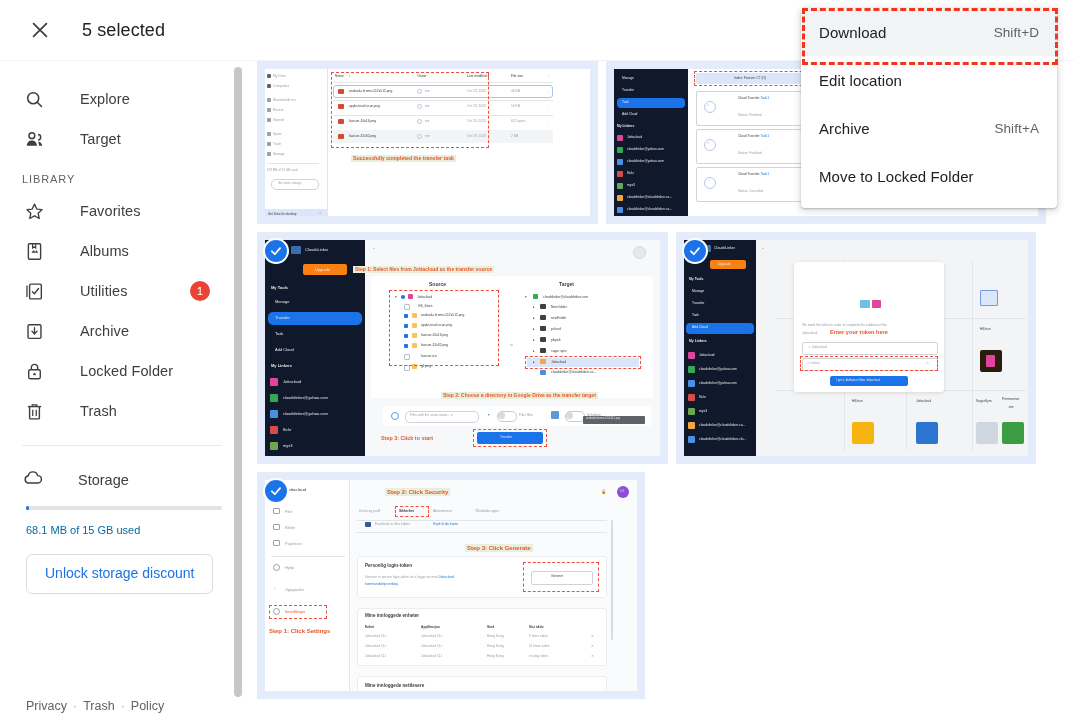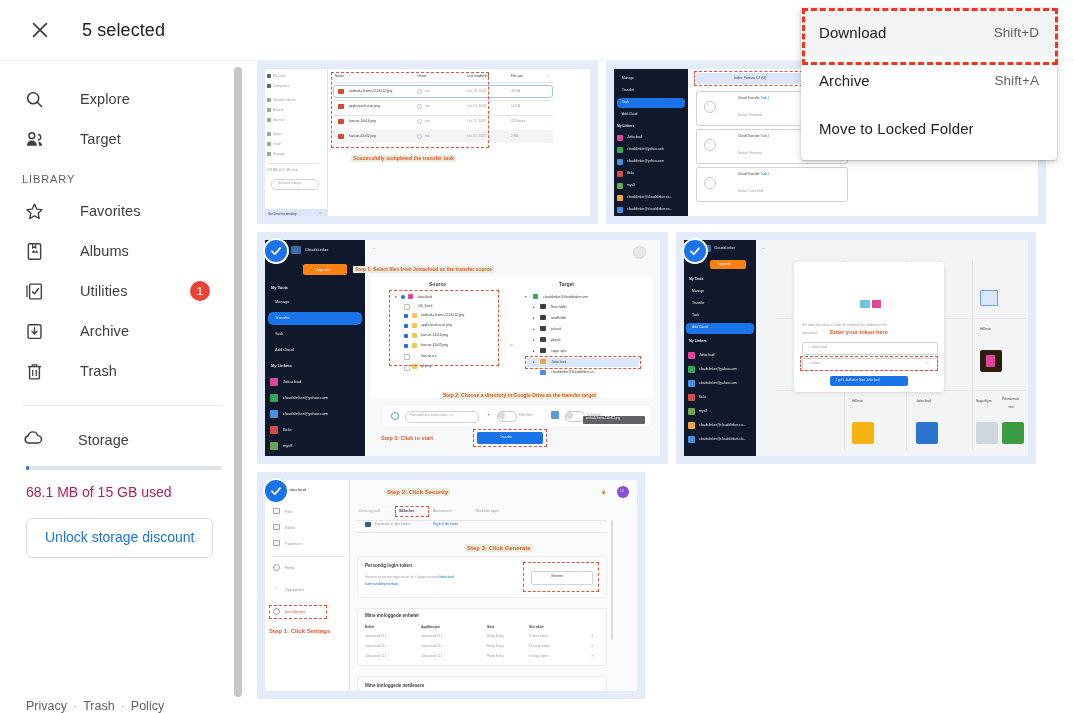--- a/index.html
+++ b/index.html
@@ -54,21 +54,21 @@
     color:#fff;font-size:11.5px;display:flex;align-items:center;justify-content:center;
     padding:0 6px;box-sizing:border-box;
   }
   .divider{height:1px;background:#e8eaed;margin:14px 22px 0 22px;}
   .storage-row{display:flex;align-items:center;height:40px;padding-left:22px;margin-top:14px;}
   .storage-row .lbl{margin-left:34px;font-size:14.5px;color:#3c4043;}
   .meter{
     margin:6px 22px 0 26px;height:4px;border-radius:2px;background:#e0e3e7;position:relative;
   }
   .meter .fill{position:absolute;left:0;top:0;height:4px;border-radius:2px;background:#1a73e8;width:3px;}
-  .storage-text{margin:14px 0 0 26px;font-size:14px;color:#be185d;}
+  .storage-text{margin:14px 0 0 26px;font-size:11px;color:#0369a1;}
   .unlock-btn{
     margin:18px 0 0 26px;display:inline-block;padding:0 18px;height:38px;line-height:37px;
     border:1px solid #dadce0;border-radius:6px;color:#1a73e8;font-size:14px;
     background:#fff;cursor:pointer;font-weight:500;
   }
   .footer-links{
     position:absolute;left:26px;bottom:0px;font-size:12.5px;color:#5f6368;white-space:nowrap;
   }
   .footer-links span{cursor:pointer;}
   .footer-links .dot{margin:0 6px;color:#9aa0a6;}
@@ -208,20 +208,30 @@
       <div class="nav-item">
         <span class="ico">
           <svg width="21" height="21" viewBox="0 0 24 24">
               <rect x="4.6" y="4.2" width="14.8" height="15.6" rx="1.5" stroke="#3c4043" stroke-width="1.6" fill="none"></rect>
               <path d="M12 7.6 L12 14.4 M9 11.6 L12 14.8 L15 11.6" stroke="#3c4043" stroke-width="1.5" fill="none" stroke-linecap="round"></path>
             </svg>
         </span>
         <span class="lbl">Archive</span>
       </div>
 
+      <div class="nav-item">
+        <span class="ico">
+          <svg width="21" height="21" viewBox="0 0 24 24">
+              <rect x="5.4" y="10" width="13.2" height="10.2" rx="1.6" stroke="#3c4043" stroke-width="1.6" fill="none"></rect>
+              <path d="M8.4 10 L8.4 7.4 A3.6 3.6 0 0 1 15.6 7.4 L15.6 10" stroke="#3c4043" stroke-width="1.6" fill="none"></path>
+              <circle cx="12" cy="15" r="1.4" fill="#3c4043"></circle>
+            </svg>
+        </span>
+        <span class="lbl">Locked Folder</span>
+      </div>
 
       <div class="nav-item">
         <span class="ico">
           <svg width="21" height="21" viewBox="0 0 24 24">
               <path d="M6.4 6.4 L6.4 19.4 A1 1 0 0 0 7.4 20.4 L16.6 20.4 A1 1 0 0 0 17.6 19.4 L17.6 6.4" stroke="#3c4043" stroke-width="1.6" fill="none"></path>
               <path d="M4.4 6.4 L19.6 6.4" stroke="#3c4043" stroke-width="1.6"></path>
               <path d="M10 10 L10 17 M14 10 L14 17" stroke="#3c4043" stroke-width="1.4"></path>
               <path d="M9.4 6.4 L9.4 4.4 L14.6 4.4 L14.6 6.4" stroke="#3c4043" stroke-width="1.4" fill="none"></path>
             </svg>
         </span>
@@ -675,20 +685,24 @@
       </div>
     </div>
   </div>
 
   <div class="menu">
     <div class="menu-item hover">
       <span>Download</span>
       <span class="shortcut">Shift+D</span>
     </div>
     <div class="menu-item">
+      <span>Edit location</span>
+      <span class="shortcut"></span>
+    </div>
+    <div class="menu-item">
       <span>Archive</span>
       <span class="shortcut">Shift+A</span>
     </div>
     <div class="menu-item">
       <span>Move to Locked Folder</span>
       <span class="shortcut"></span>
     </div>
   </div>
 
   <div class="menu-hl" style="left:802px;top:8px;width:256px;height:57px;"></div>

